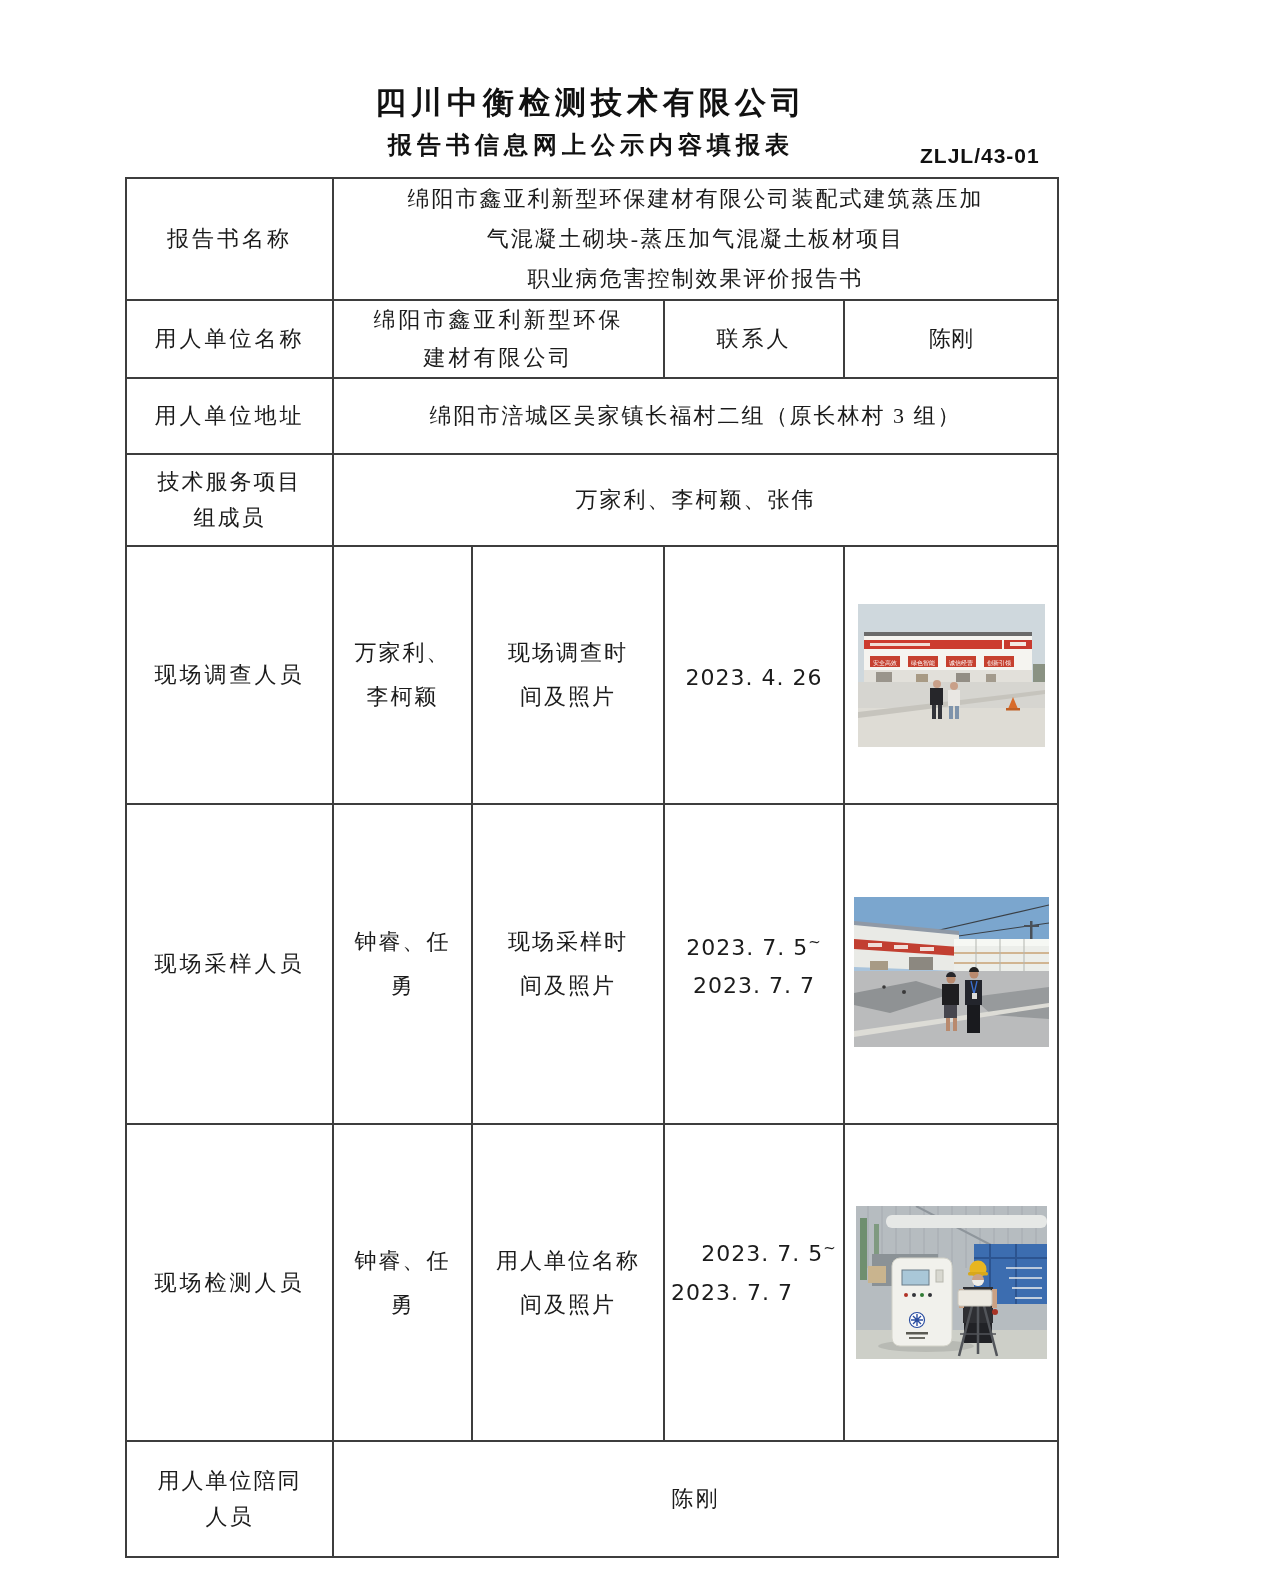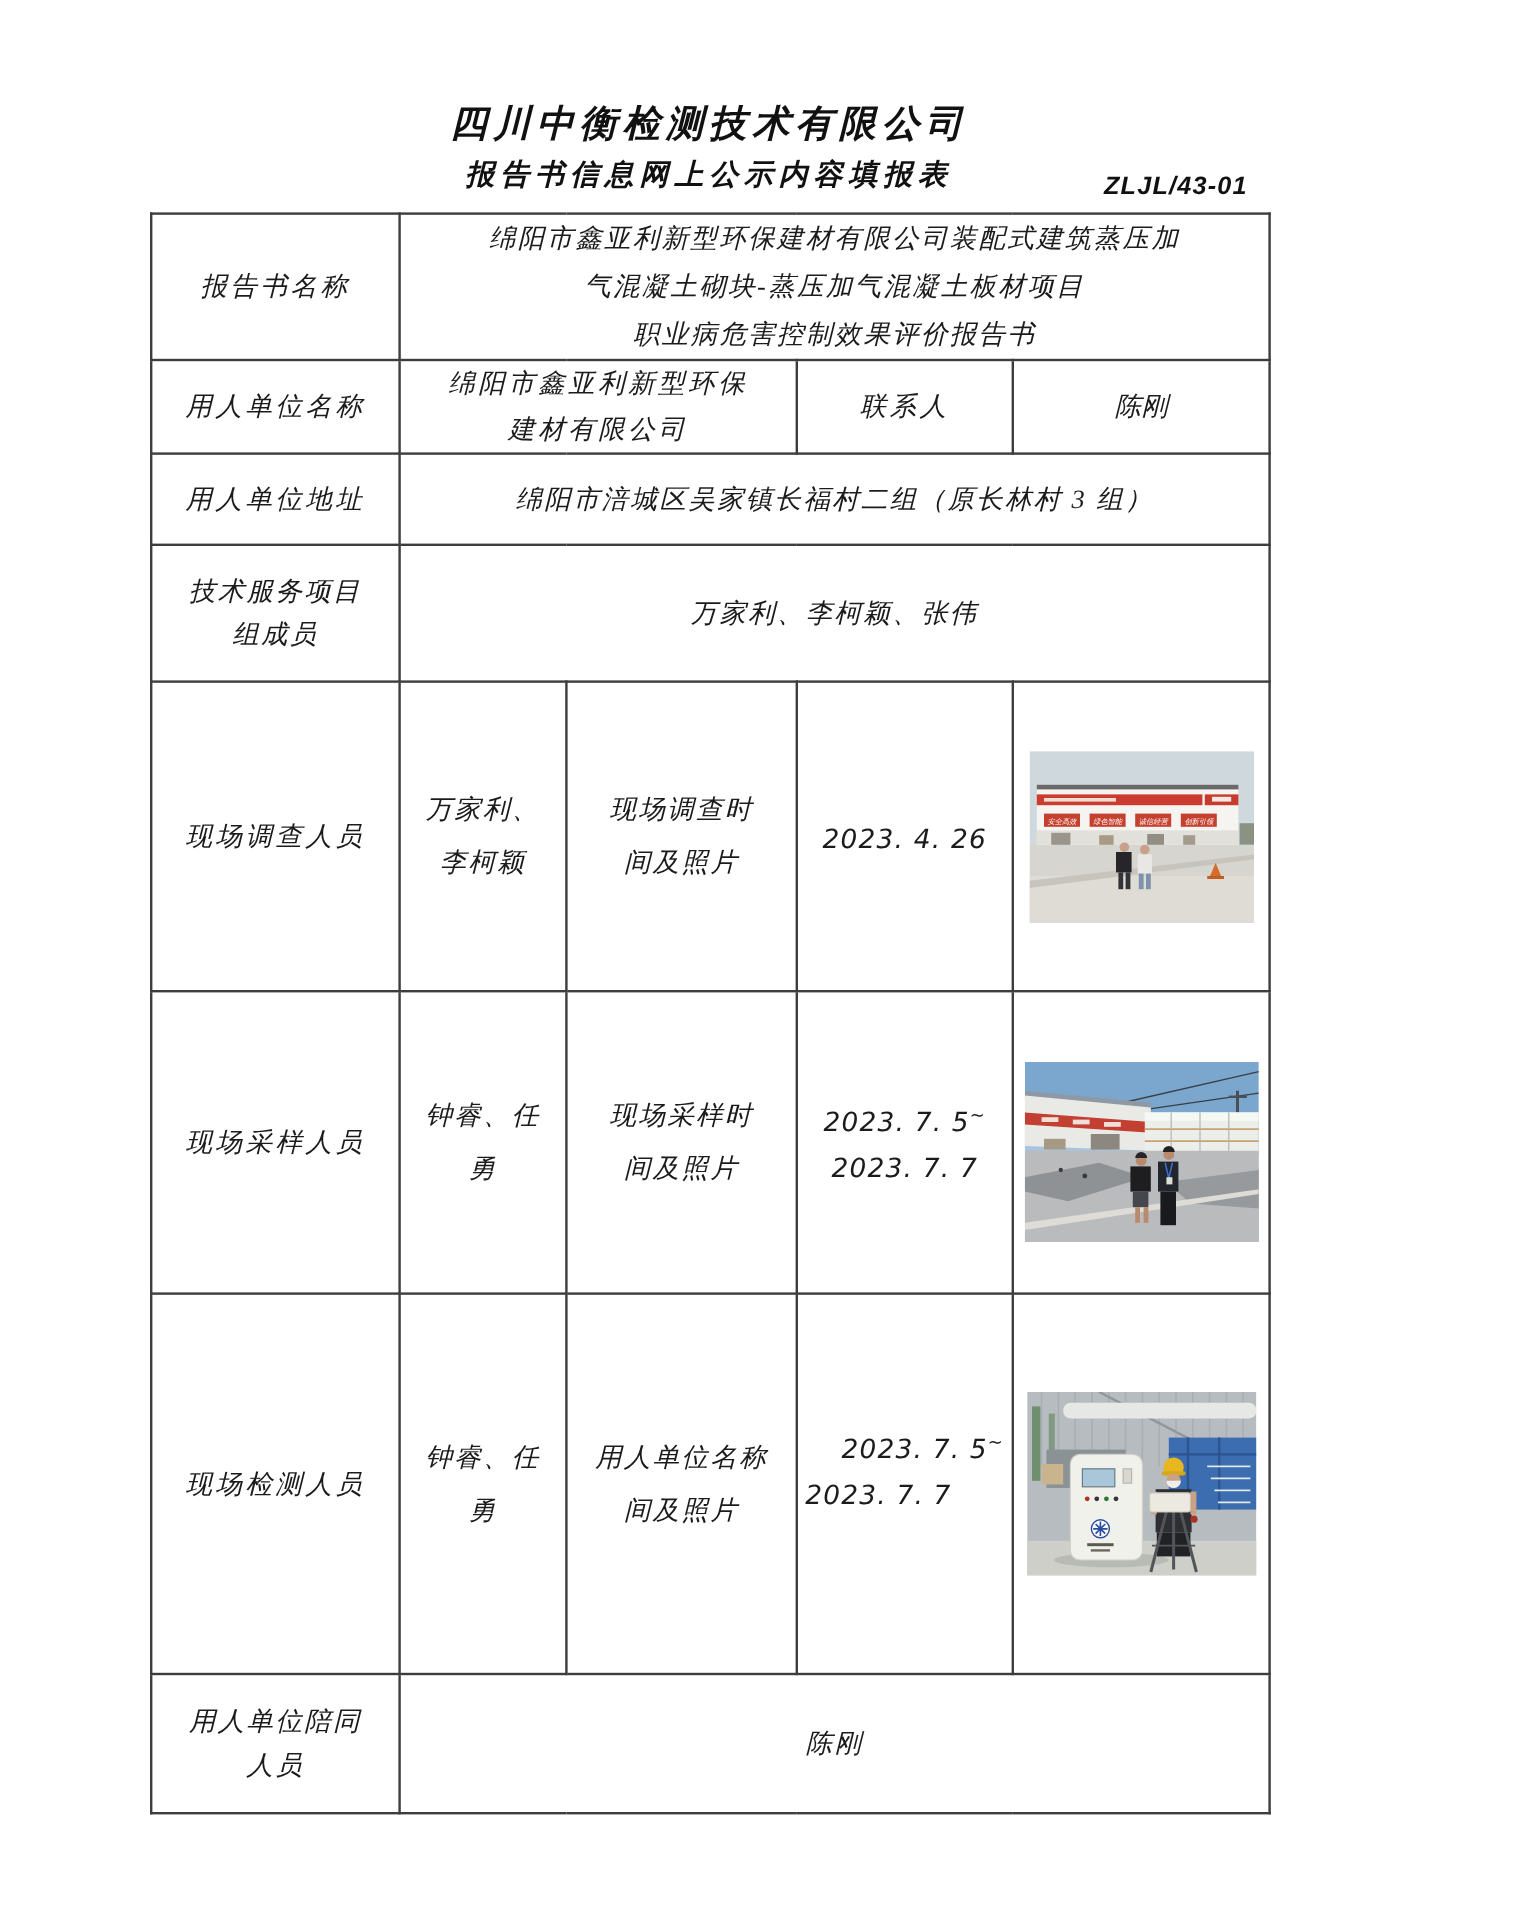--- a/index.html
+++ b/index.html
@@ -1,18 +1,18 @@
 <!DOCTYPE html>
 <html><head>
 <meta charset="utf-8">
 <style>
   html,body{margin:0;padding:0;background:#ffffff;}
   .page{
     position:relative;width:1280px;height:1594px;background:#ffffff;
-    font-family:"Liberation Serif","DejaVu Serif",serif;color:#1b1b1b;overflow:hidden;font-style:italic;
+    font-family:"Liberation Serif","DejaVu Serif",serif;color:#1b1b1b;overflow:hidden;
   }
   .hdr{position:absolute;left:125px;top:0;width:932px;}
   .title{
     position:absolute;top:82px;left:0;width:100%;text-align:center;
     font-family:"Liberation Sans","DejaVu Sans",sans-serif;font-weight:bold;
     font-size:31px;letter-spacing:5px;white-space:nowrap;color:#111;
   }
   .subtitle{
     position:absolute;top:129px;left:0;width:100%;text-align:center;
     font-family:"Liberation Sans","DejaVu Sans",sans-serif;font-weight:bold;
@@ -24,22 +24,22 @@
     font-size:21px;letter-spacing:1px;color:#111;white-space:nowrap;
   }
   table.form{
     position:absolute;left:125px;top:177px;width:932px;
     border-collapse:collapse;table-layout:fixed;
   }
   table.form td{
     border:2px solid #3d3d3d;padding:0;vertical-align:middle;text-align:center;
     font-size:22px;color:#1b1b1b;overflow:hidden;
   }
-  .r1{height:121px}.r2{height:77px}.r3{height:76px}.r4{height:114px}
-  .r5{height:258px}.r6{height:252px}.r7{height:317px}.r8{height:116px}
+  .r1{height:121px}.r2{height:77px}.r3{height:76px}.r4{height:92px}
+  .r5{height:258px}.r6{height:320px}.r7{height:317px}.r8{height:116px}
   .lbl{letter-spacing:3px;}
   .rpt-line{line-height:40px;letter-spacing:2px;white-space:nowrap;}
   .company{text-align:left;padding-left:12px;}
   .company div{line-height:38px;letter-spacing:3px;white-space:nowrap;}
   .contact{text-align:left;padding-left:14px;letter-spacing:3px;}
   .two-line div{line-height:44px;letter-spacing:2px;white-space:nowrap;}
   .lbl-two div{line-height:36px;letter-spacing:2px;white-space:nowrap;}
   .dates{
     font-family:"DejaVu Sans","Liberation Sans",sans-serif;
     font-size:22px;letter-spacing:1px;

